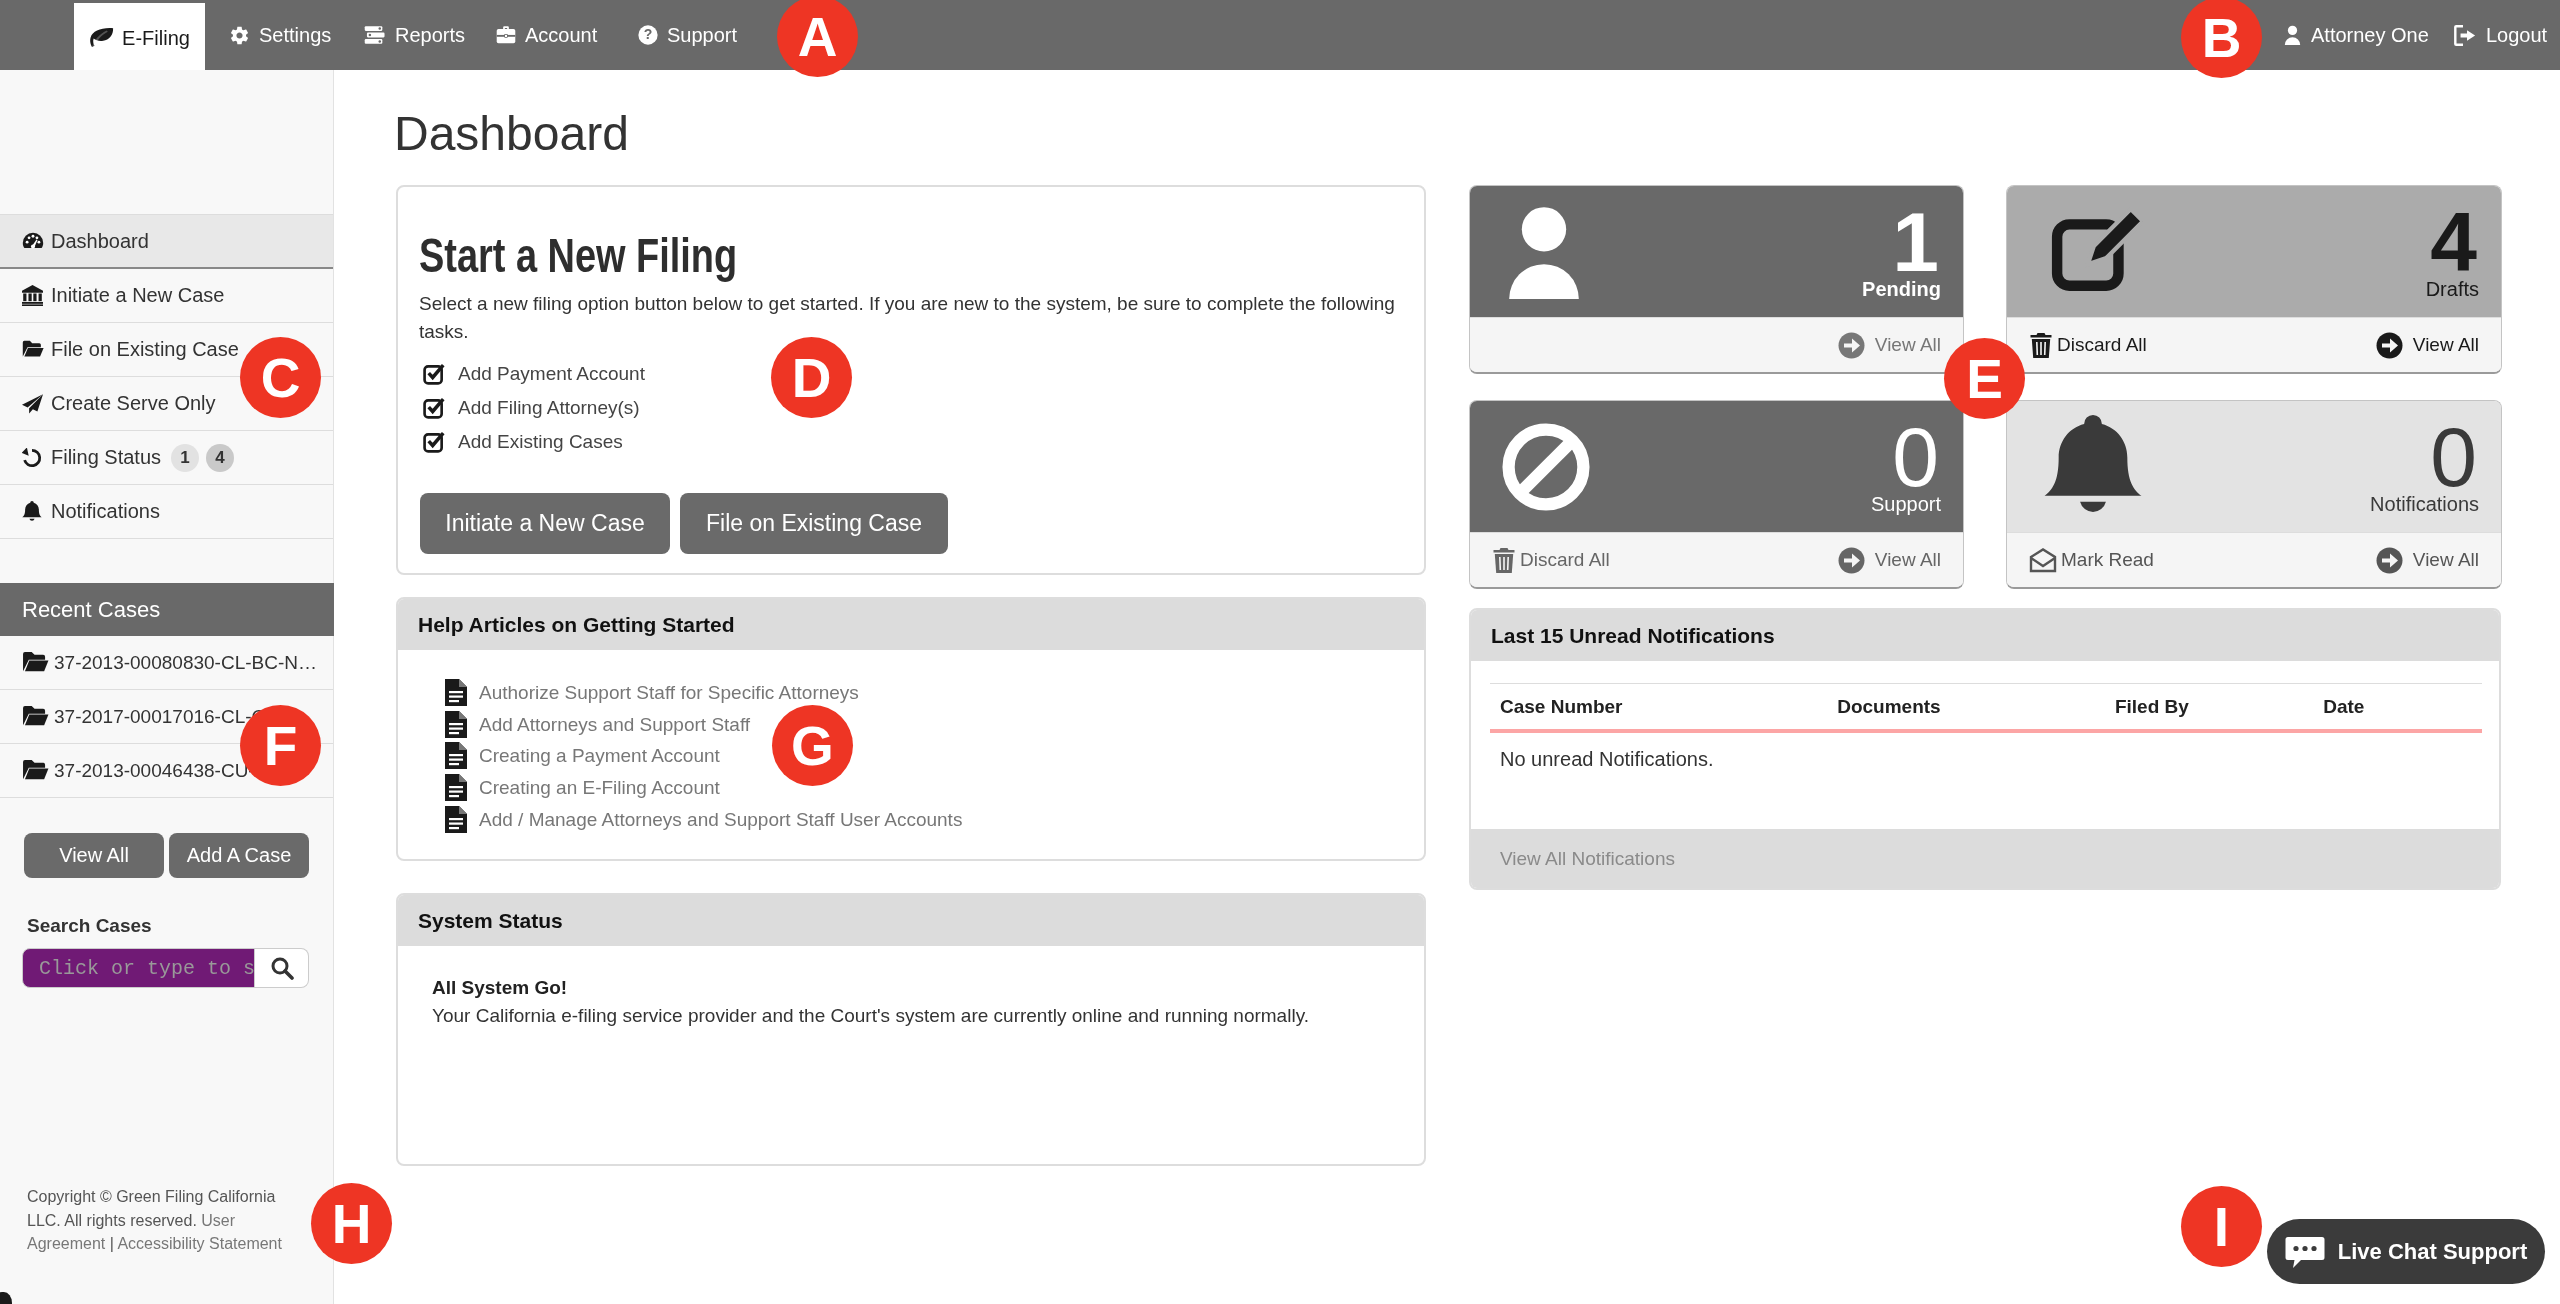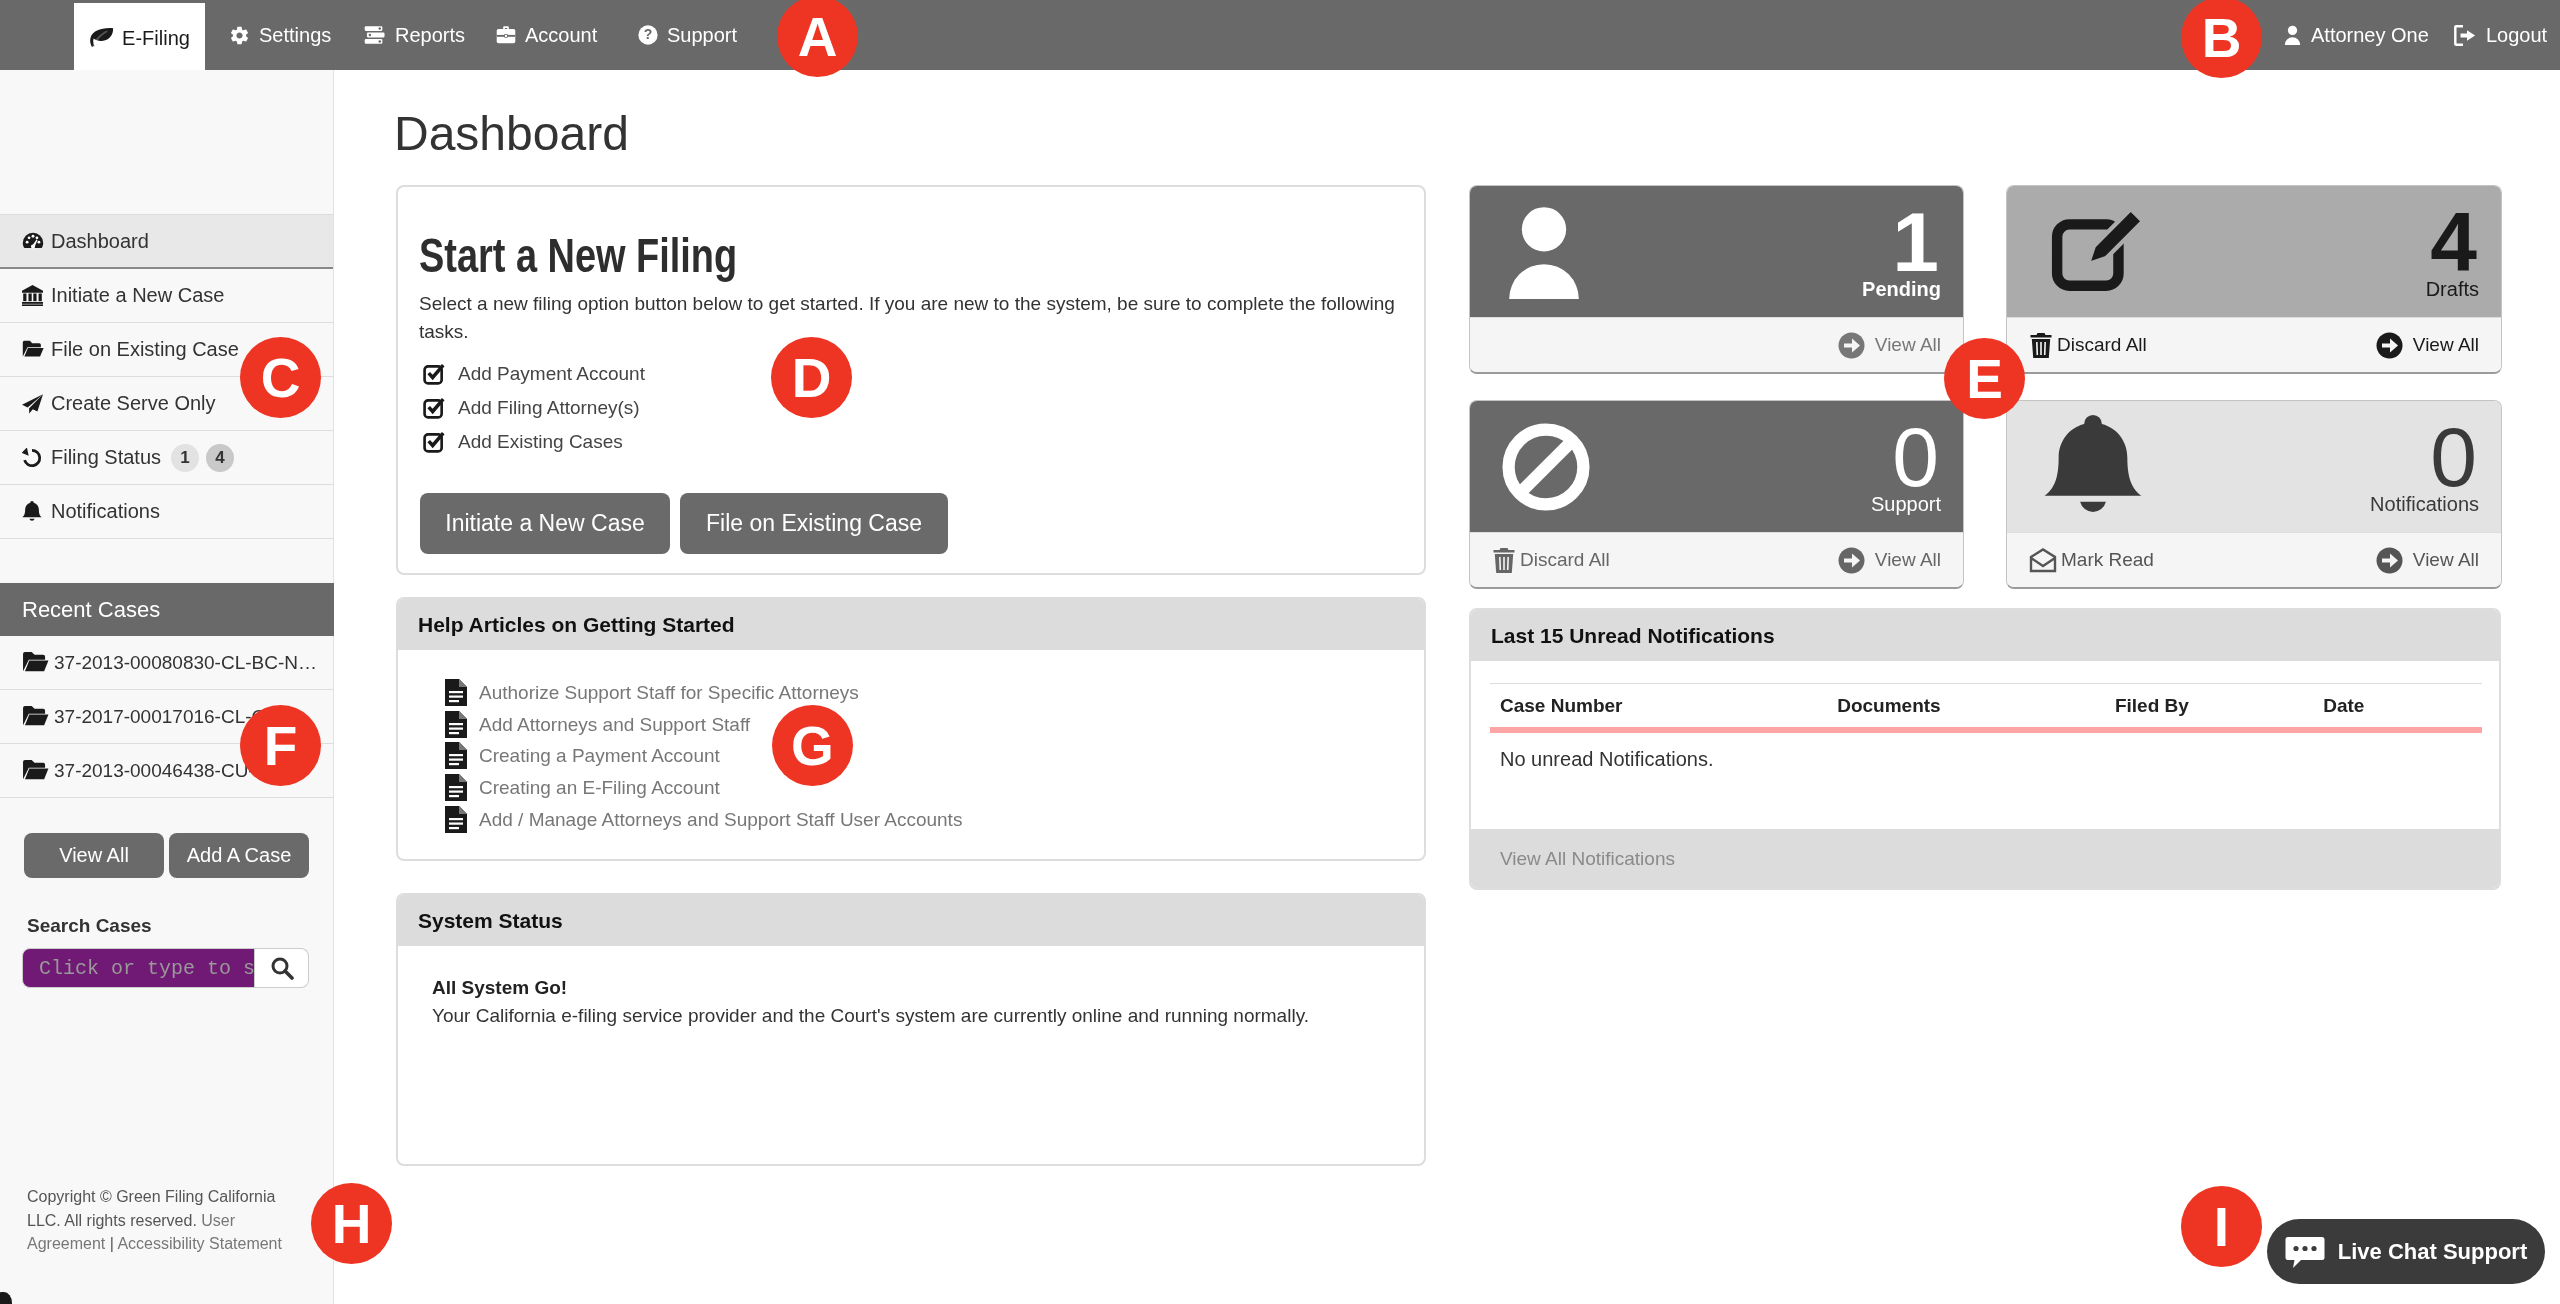--- a/index.html
+++ b/index.html
@@ -52,21 +52,21 @@
 .tile .top { position:relative; height:131px; }
 .tile .foot { position:relative; height:55px; background:#f5f5f5; border-top:1px solid #ddd; font-size:19px; }
 .tile .num { position:absolute; right:24px; top:19px; font-size:84px; line-height:74px; }
 .tile .lbl { position:absolute; right:22px; top:93px; font-size:20px; line-height:20px; }
 .fl { position:absolute; left:22px; top:0; height:54px; display:flex; align-items:center; gap:4px; }
 .fr { position:absolute; right:22px; top:0; height:54px; display:flex; align-items:center; gap:10px; }
 
 .p-last { left:1135px; top:538px; width:1032px; height:282px; }
 .p-last .pfoot { position:absolute; left:0; bottom:0; width:100%; height:59px; background:#dcdcdc; border-radius:0 0 6px 6px; display:flex; align-items:center; padding-left:29px; font-size:19px; color:#8a8a8a; }
 .tbl { position:absolute; left:19px; top:73px; width:992px; }
-.tbl .hrow { display:flex; border-top:1px solid #ddd; border-bottom:6px solid #fca5a5; height:50px; align-items:center; font-weight:bold; font-size:19px; color:#222; }
+.tbl .hrow { display:flex; border-top:1px solid #ddd; border-bottom:4px solid #fca5a5; height:50px; align-items:center; font-weight:bold; font-size:19px; color:#222; }
 .tbl .c1{width:35%;padding-left:10px;} .tbl .c2{width:28%;} .tbl .c3{width:21%;} .tbl .c4{width:16%;}
 .tbl .drow { height:52px; display:flex; align-items:center; font-size:20px; color:#333; padding-left:10px; }
 
 .rc { position:absolute; width:81px; height:81px; border-radius:50%; background:#ee3524; color:#fff; font-size:55px; font-weight:bold; display:flex; align-items:center; justify-content:center; z-index:50; }
 
 .chat { position:absolute; left:2267px; top:1219px; width:278px; height:65px; background:#3b3b3b; border-radius:33px; display:flex; align-items:center; justify-content:center; gap:13px; color:#fff; font-size:22px; font-weight:bold; z-index:40; }
 .corner { position:absolute; left:-6px; top:1292px; width:18px; height:24px; background:#1a1a1a; border-radius:45%; }
 svg { display:block; }
 </style>
 </head>

